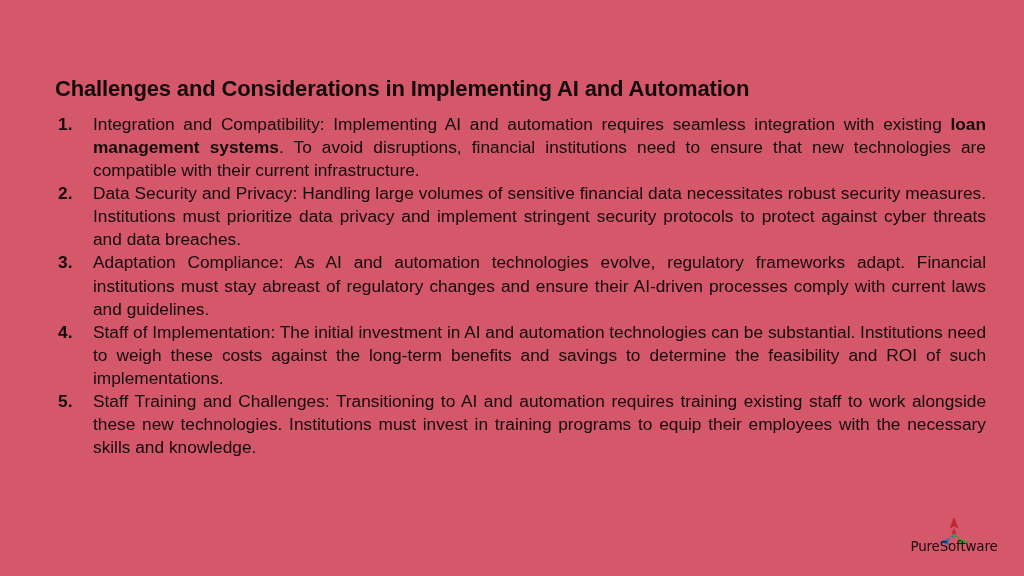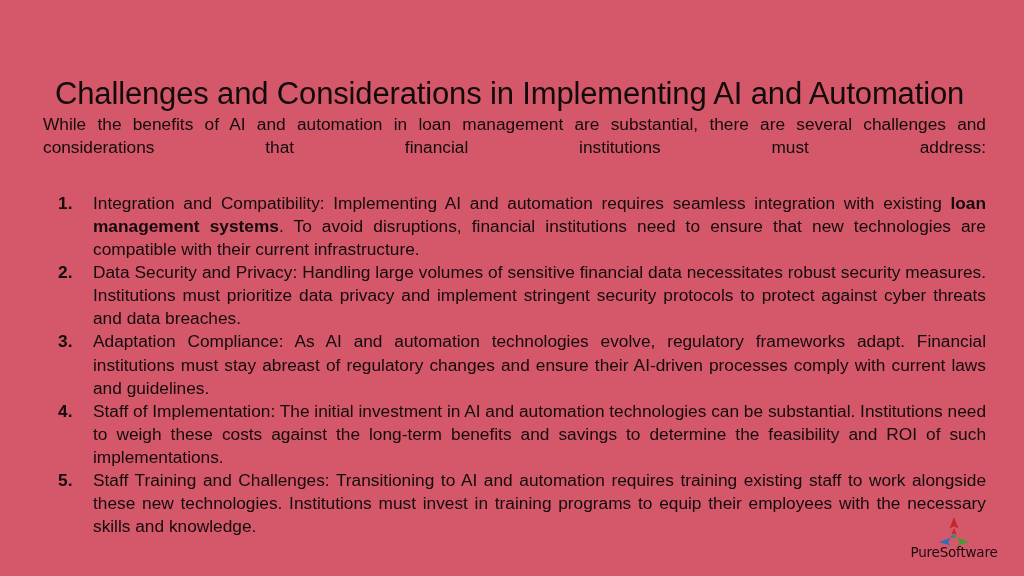--- a/index.html
+++ b/index.html
@@ -19,22 +19,22 @@
     position: relative;
     width: 1024px;
     height: 576px;
     box-sizing: border-box;
   }
   .slide-title {
     position: absolute;
     left: 55px;
     top: 44px;
     width: 930px;
-    font-size: 31px;
-    font-weight: normal;
+    font-size: 22px;
+    font-weight: bold;
     letter-spacing: -0.15px;
     line-height: 1.15;
     color: #130a0c;
     margin-top: 32px;
   }
   .body-block {
     position: absolute;
     left: 43px;
     top: 113px;
     width: 943px;
@@ -95,40 +95,39 @@
     position: absolute;
     left: 50%;
     transform: translateX(-50%);
     top: 0;
     width: 34px;
     height: 30px;
   }
   .logo-word {
     position: absolute;
     left: 0;
-    bottom: 8px;
+    bottom: 14px;
     width: 96px;
     text-align: center;
     font-family: "DejaVu Sans", sans-serif;
     font-size: 13.5px;
     letter-spacing: -0.2px;
     color: #1c0b10;
     white-space: nowrap;
   }
 </style>
 </head>
 <body>
 
 <div class="slide">
 
   <h1 class="slide-title">Challenges and Considerations in Implementing AI and Automation</h1>
 
   <div class="body-block">
 
-    <p class="intro">While the benefits of AI and automation in loan management are substantial, there are several challenges and considerations that financial institutions must address:</p>
 
     <ol class="challenge-list">
       <li>
         <span class="li-lead">Integration and Compatibility</span><span>: </span><span>Implementing AI and automation requires seamless integration with existing </span><span class="li-strong">loan management systems</span><span>. To avoid disruptions, financial institutions need to ensure that new technologies are compatible with their current infrastructure.</span>
       </li>
       <li>
         <span class="li-lead">Data Security and Privacy</span><span>: </span><span>Handling large volumes of sensitive financial data necessitates robust security measures. Institutions must prioritize data privacy and implement stringent security protocols to protect against cyber threats and data breaches.</span>
       </li>
       <li>
         <span class="li-lead">Adaptation Compliance</span><span>: </span><span>As AI and automation technologies evolve, regulatory frameworks adapt. Financial institutions must stay abreast of regulatory changes and ensure their AI-driven processes comply with current laws and guidelines.</span>

